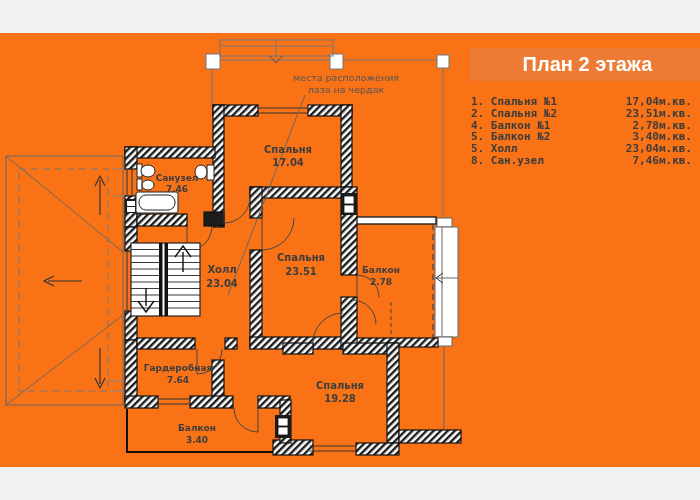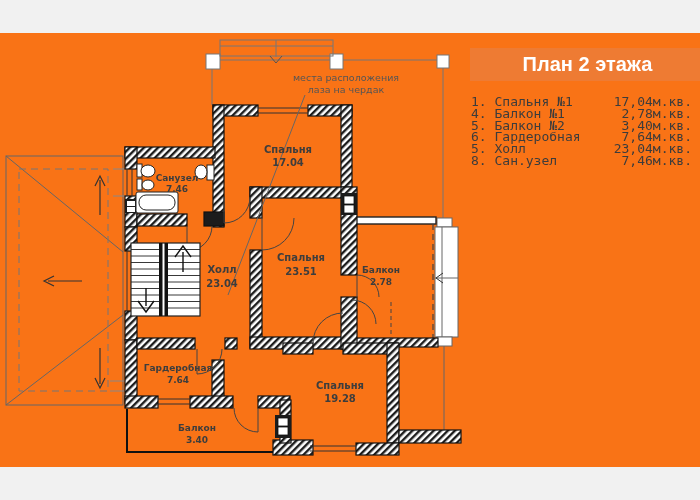--- a/index.html
+++ b/index.html
@@ -6,21 +6,21 @@
   #screen{position:relative;width:700px;height:500px;background:#f97316;overflow:hidden;
           font-family:"DejaVu Sans",sans-serif;}
   .band{position:absolute;left:0;width:700px;height:33px;}
   #band-top{top:0;}
   #band-bottom{top:467px;}
   #plan-svg{position:absolute;left:0;top:0;}
   #legend-header{position:absolute;left:470px;top:48px;width:235px;height:33px;
      display:flex;align-items:center;justify-content:center;
      color:#fff;font-family:"Liberation Sans",sans-serif;font-weight:bold;font-size:20px;}
   #legend-list{position:absolute;left:471px;top:96px;width:221px;
-     font-family:"DejaVu Sans Mono",monospace;font-weight:normal;font-size:13px;
+     font-family:"DejaVu Sans Mono",monospace;font-weight:bold;font-size:11px;
      color:#3c3c3c;line-height:11.8px;}
   .legend-row{display:flex;justify-content:space-between;white-space:nowrap;}
   svg text{font-family:"DejaVu Sans",sans-serif;fill:#3d3d3d;}
   .room-name,.room-area{font-size:10px;font-weight:700;text-anchor:middle;}
   .small-label{font-size:9px;}
   .note{font-size:9.5px;fill:#555;font-weight:400;text-anchor:middle;}
 </style>
 </head>
 <body>
 
@@ -273,32 +273,32 @@
   <div id="legend-header" style="background:#EE7B33">
     <span>План 2 этажа</span>
   </div>
 
   <div id="legend-list">
     <div class="legend-row">
       <span>1. Спальня №1</span>
       <span>17,04м.кв.</span>
     </div>
     <div class="legend-row">
+      <span>2. Спальня №2</span>
+      <span>23,51м.кв.</span>
+    </div>
+    <div class="legend-row">
       <span>4. Балкон №1</span>
       <span>2,78м.кв.</span>
     </div>
     <div class="legend-row">
       <span>5. Балкон №2</span>
       <span>3,40м.кв.</span>
     </div>
     <div class="legend-row">
-      <span>6. Гардеробная</span>
-      <span>7,64м.кв.</span>
-    </div>
-    <div class="legend-row">
       <span>5. Холл</span>
       <span>23,04м.кв.</span>
     </div>
     <div class="legend-row">
       <span>8. Сан.узел</span>
       <span>7,46м.кв.</span>
     </div>
   </div>
 </div>
 

